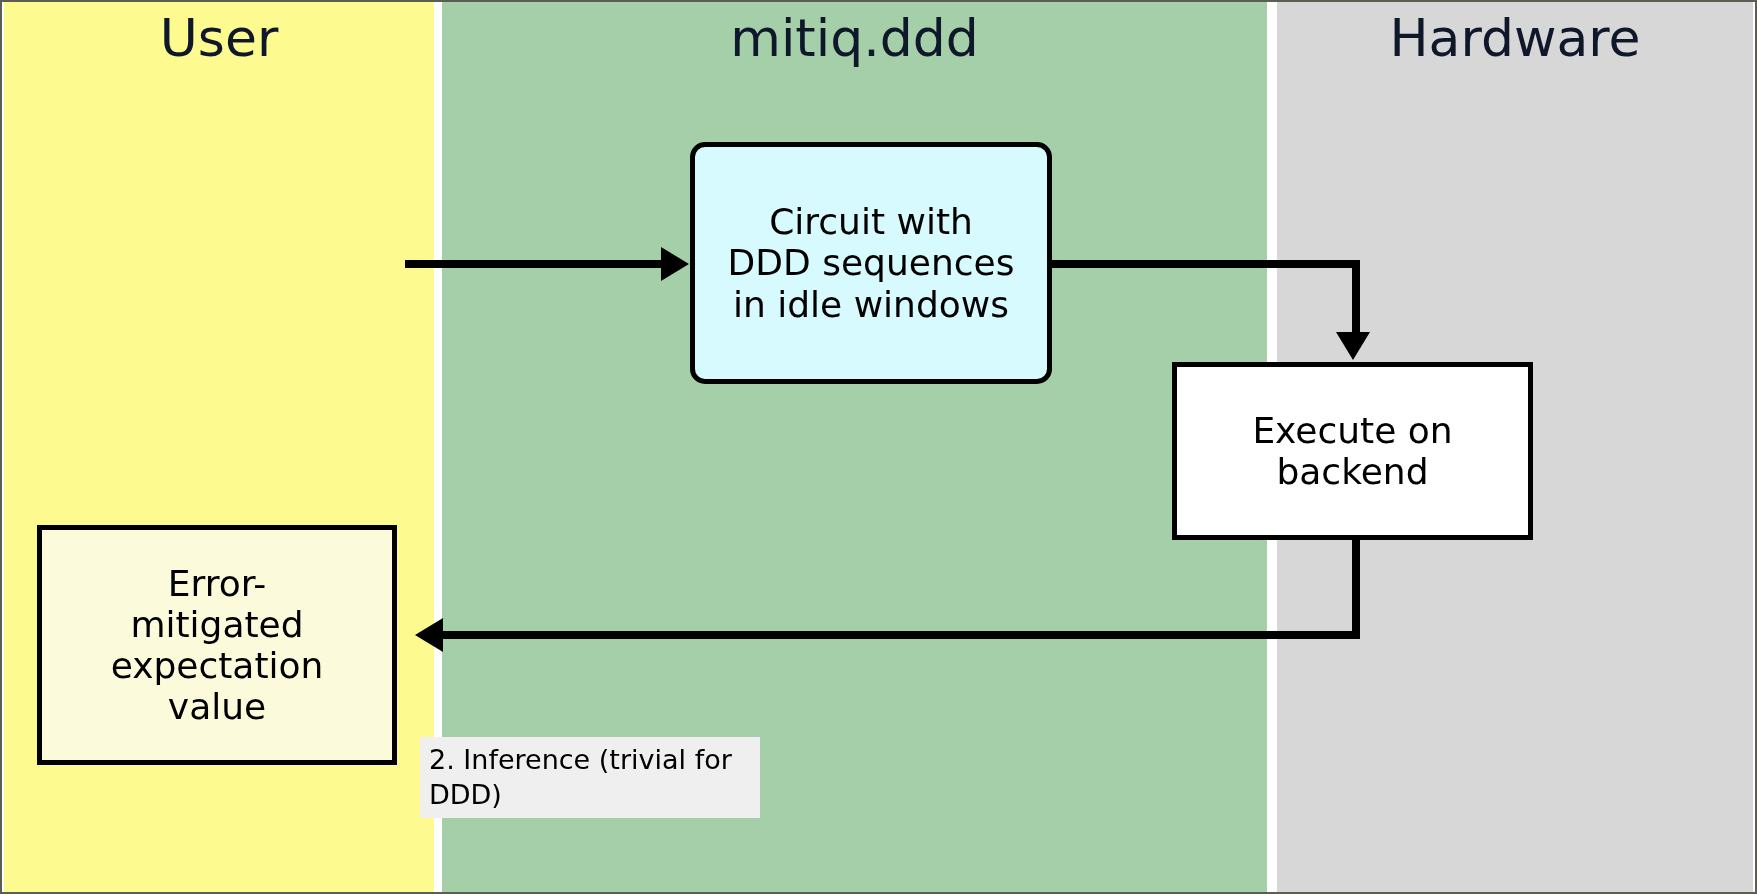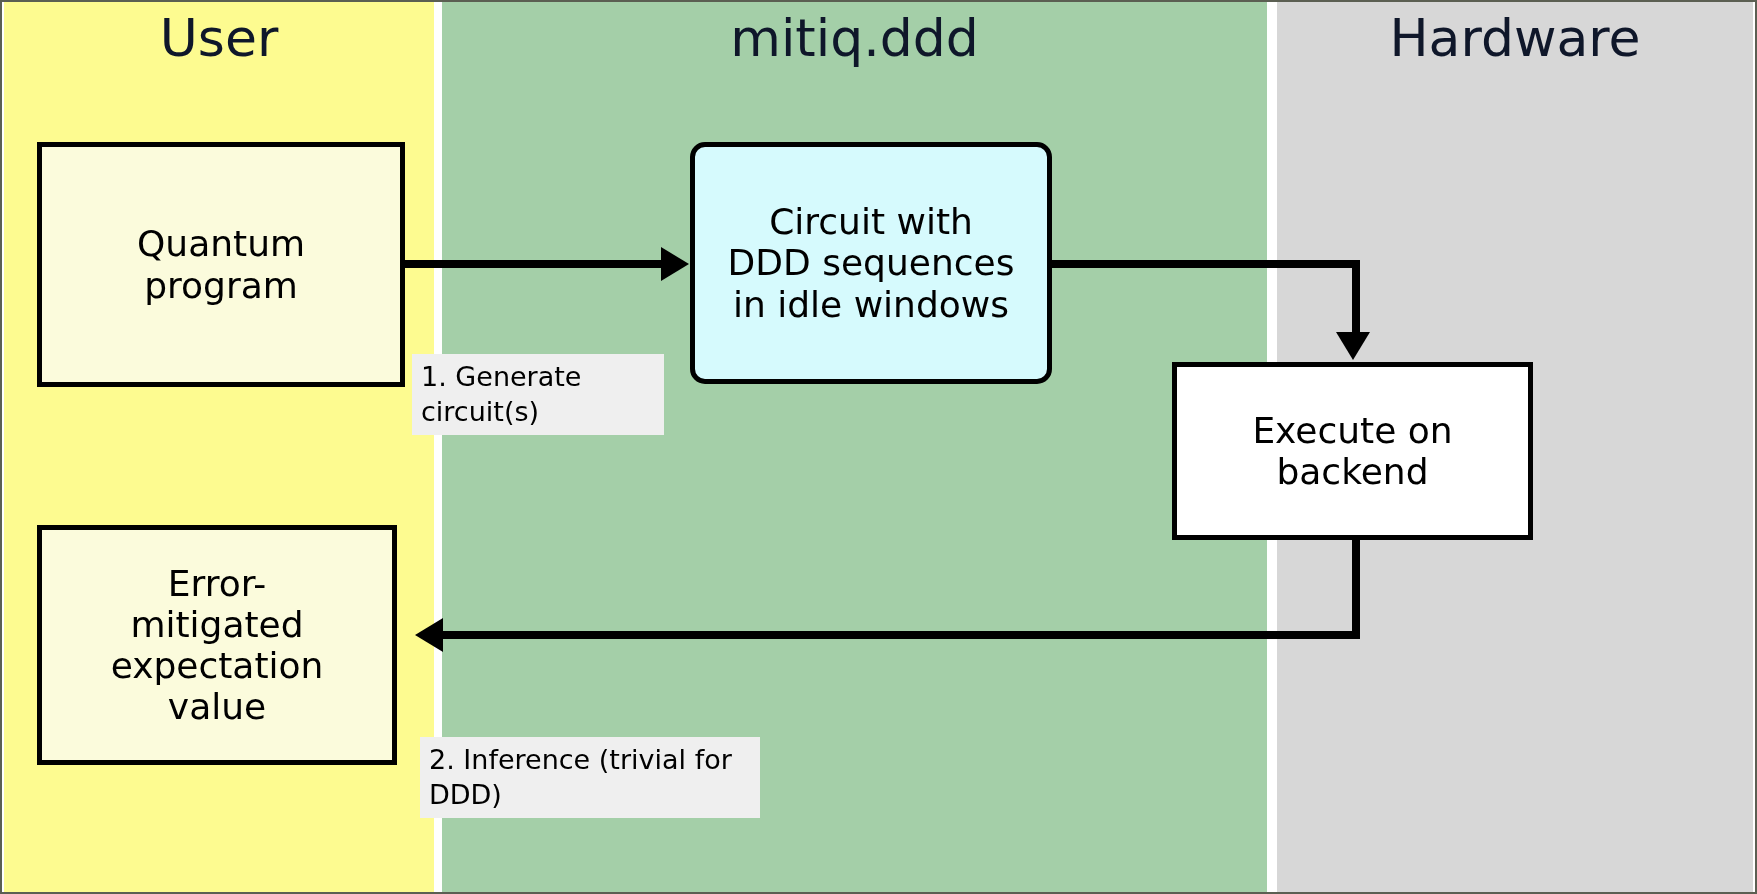--- a/index.html
+++ b/index.html
@@ -147,33 +147,29 @@
   <div class="arrow-right" id="conn1-head"></div>
 
   <div class="hline" id="conn2-hline"></div>
   <div class="vline" id="conn2-vline"></div>
   <div class="arrow-down" id="conn2-head"></div>
 
   <div class="vline" id="conn3-vline"></div>
   <div class="hline" id="conn3-hline"></div>
   <div class="arrow-left" id="conn3-head"></div>
 
-  <div class="box" id="box-quantum-program">Quantum
-program</div>
 
   <div class="box" id="box-ddd-circuit">Circuit with
 DDD sequences
 in idle windows</div>
 
   <div class="box" id="box-execute-backend">Execute on
 backend</div>
 
   <div class="box" id="box-error-mitigated">Error-
 mitigated
 expectation
 value</div>
 
-  <div class="step-label" id="label-step-1">1. Generate
-circuit(s)</div>
 
   <div class="step-label" id="label-step-2">2. Inference (trivial for DDD)</div>
 
 </div>
 
 </body></html>

